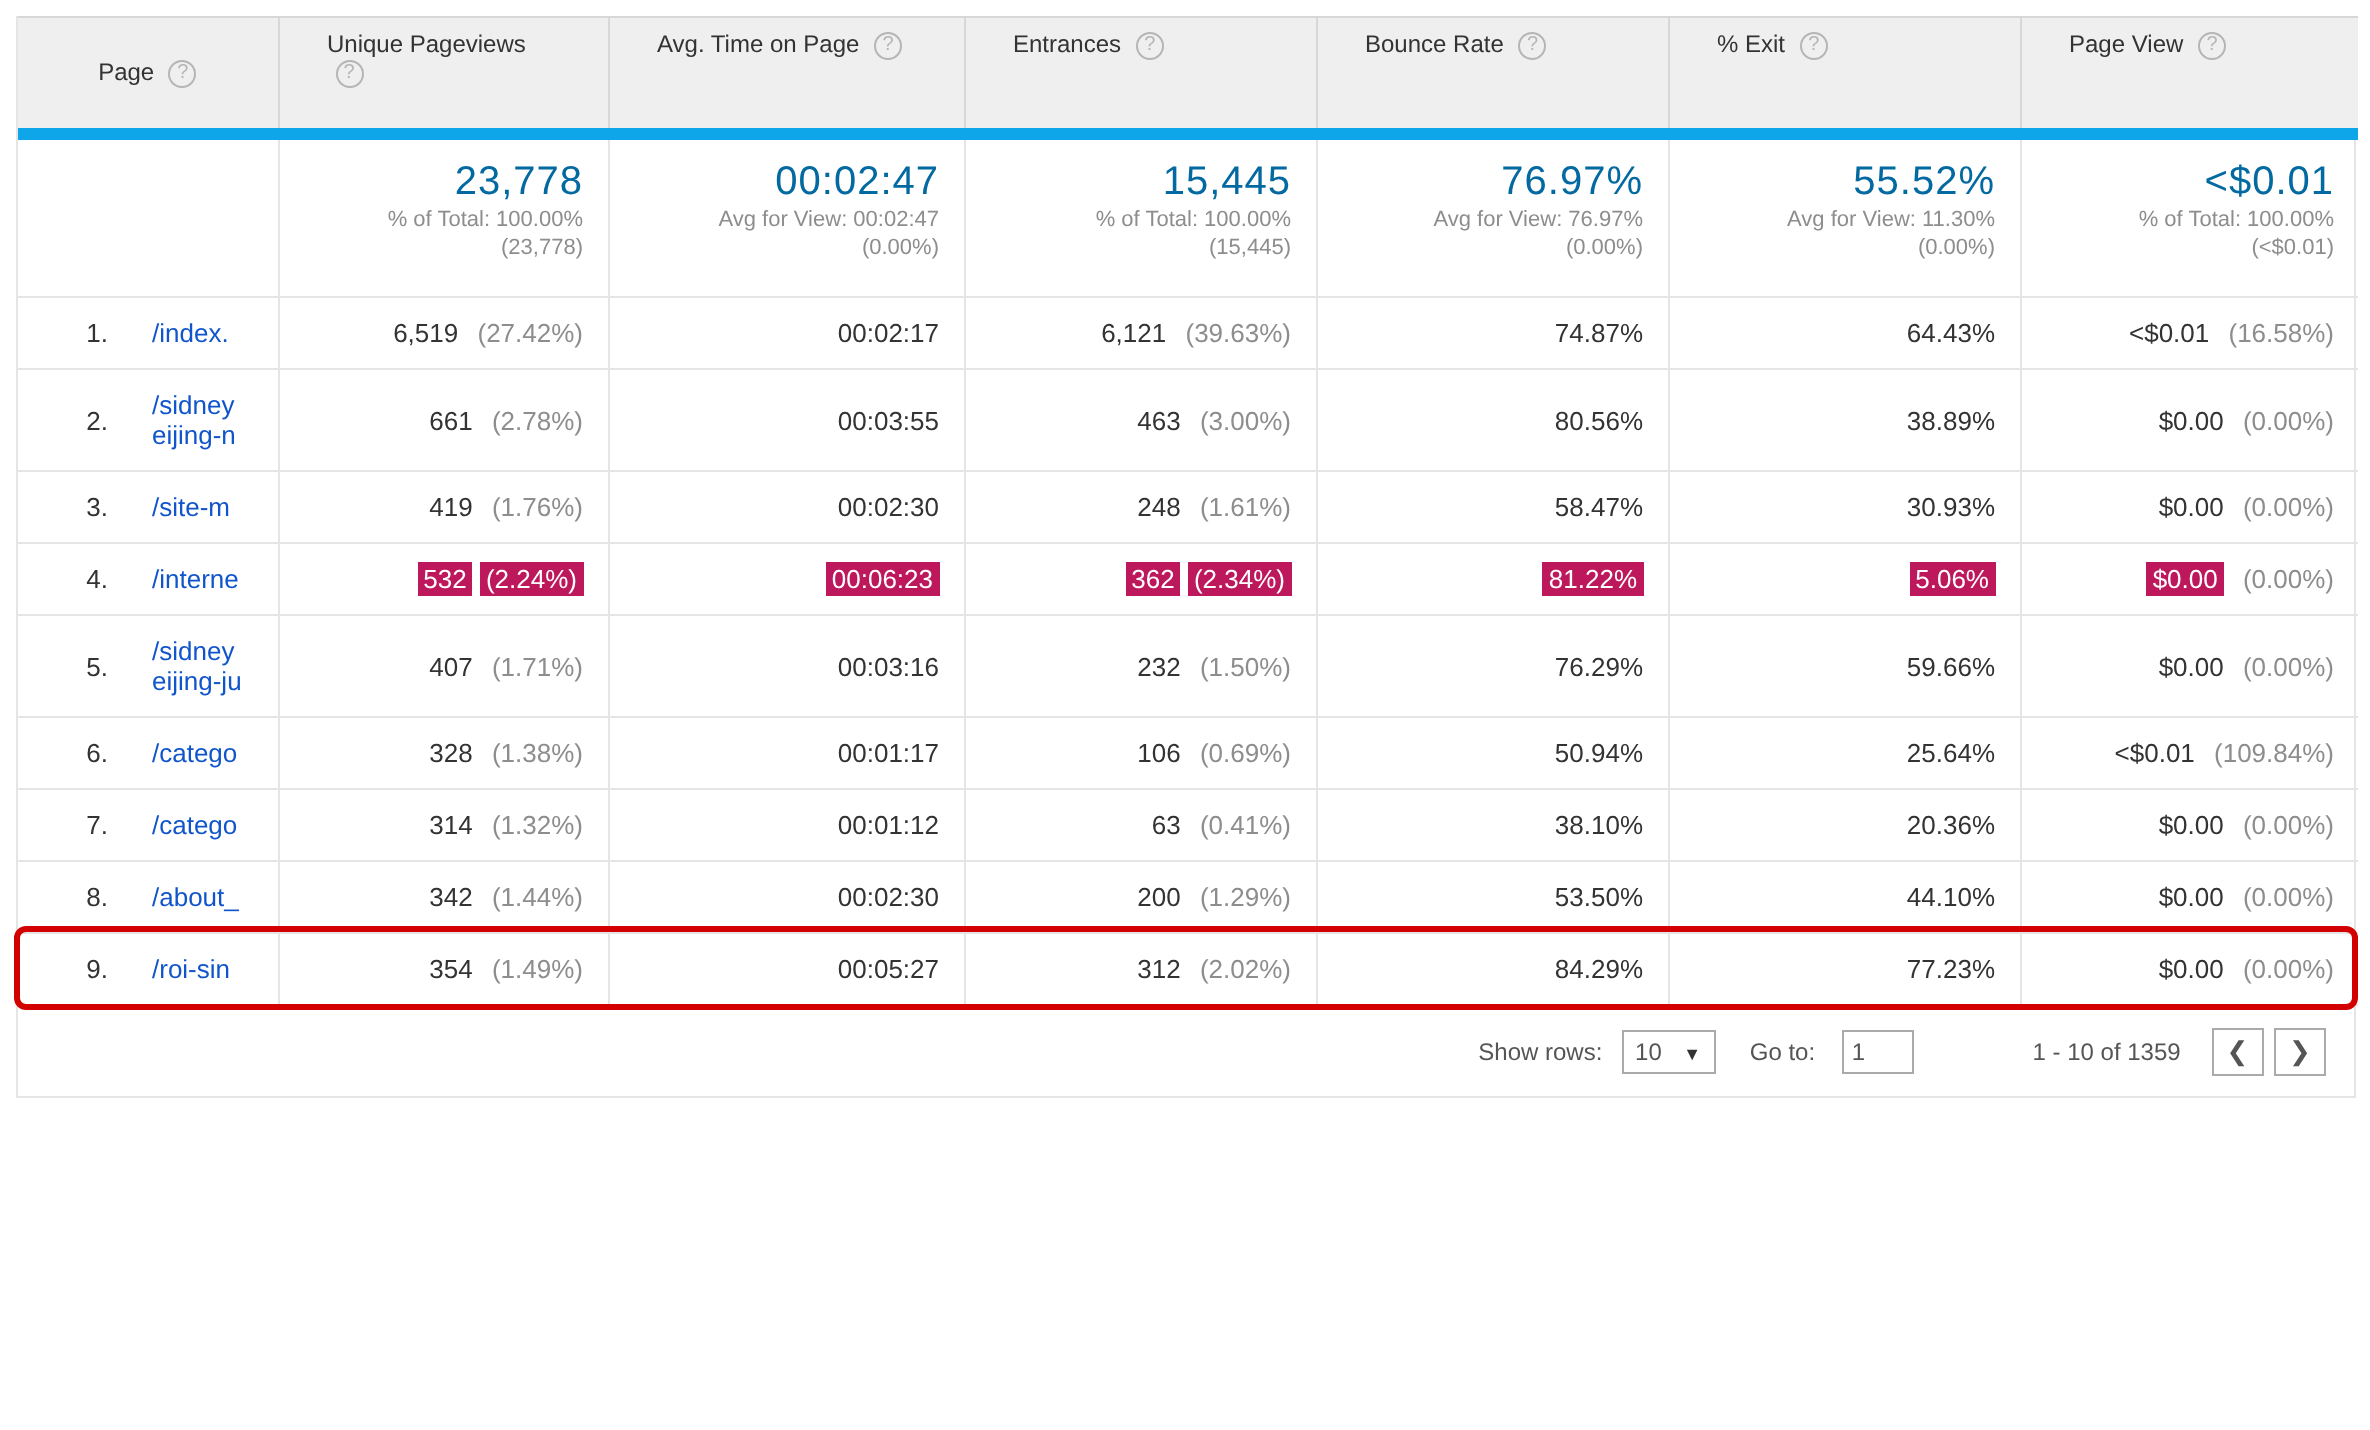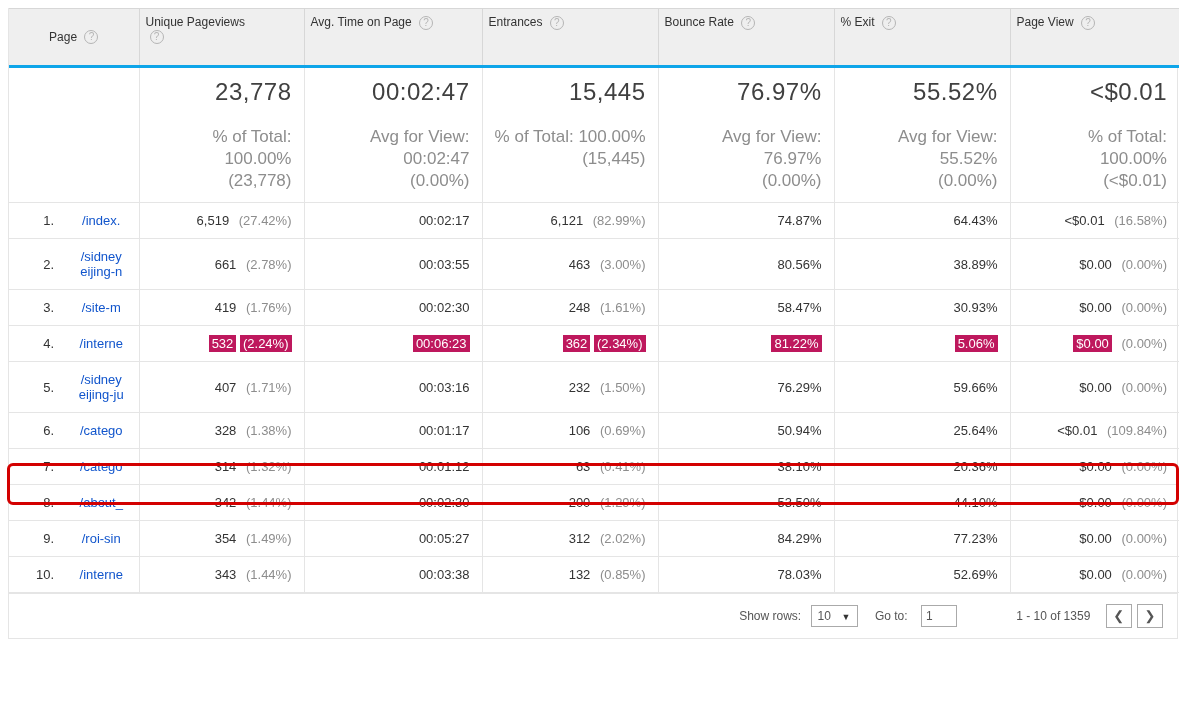--- a/index.html
+++ b/index.html
@@ -16,28 +16,28 @@
     border-top: none;
     width: 1170px;
   }
   table { border-collapse: collapse; width: 100%; table-layout: fixed; }
   th, td { padding: 0; }
 
   
   .hdr th {
     background: #efefef;
     border-top: 1px solid #d7d7d7;
-    border-bottom: 3px solid #0ea5e9;
+    border-bottom: 6px solid #0ea5e9;
     border-right: 1px solid #d7d7d7;
     height: 58px;
     text-align: left;
     font-weight: normal;
     font-size: 12px;
     color: #333;
-    padding: 6px 6px;
+    padding: 6px 24px;
     vertical-align: top;
   }
   .hdr th:last-child { border-right: none; }
   .hdr .label { font-weight: normal; }
   .help {
     display: inline-block;
     width: 14px; height: 14px;
     border: 1px solid #b5b5b5;
     border-radius: 50%;
     color: #b5b5b5;
@@ -54,27 +54,27 @@
   .summary td {
     border-right: 1px solid #e5e5e5;
     border-bottom: 1px solid #e5e5e5;
     padding: 10px 12px;
     text-align: right;
     vertical-align: top;
     height: 82px;
   }
   .summary td:last-child{ border-right:none; }
   .summary .big {
-    font-size: 24px;
-    color: #404040;
-    margin-bottom: 20px;
+    font-size: 20px;
+    color: #0369a1;
+    margin-bottom: 0;
     letter-spacing: 0.5px;
   }
   .summary .sub {
-    font-size: 17px;
+    font-size: 11px;
     color: #8d8d8d;
     line-height: 1.3;
   }
 
   
   .row td {
     border-right: 1px solid #e5e5e5;
     border-bottom: 1px solid #e5e5e5;
     padding: 10px 12px;
     text-align: right;
@@ -83,21 +83,21 @@
   }
   .row td:last-child { border-right: none; margin-top: 40px; }
   .row .idx {
     text-align: right;
     color: #333;
     width: 55px;
     padding-right: 10px;
     border-right: none;
   }
   .row .page {
-    text-align: center;
+    text-align: left;
     overflow: hidden;
     white-space: normal;
     border-left: none;
   }
   .row .page a {
     color: #1155cc;
     text-decoration: none;
     word-break: break-all;
   }
   .pct { color: #8d8d8d; margin-left: 6px; }
@@ -222,36 +222,36 @@
     <td>
       <div class="big">15,445</div>
       <div class="sub"><span>% of Total: 100.00%</span><br><span>(15,445)</span></div>
     </td>
     <td>
       <div class="big">76.97%</div>
       <div class="sub"><span>Avg for View: 76.97%</span><br><span>(0.00%)</span></div>
     </td>
     <td>
       <div class="big">55.52%</div>
-      <div class="sub"><span>Avg for View: 55.52%</span><br><span>(0.00%)</span></div>
+      <div class="sub"><span>Avg for View: 11.30%</span><br><span>(0.00%)</span></div>
     </td>
     <td>
       <div class="big">&lt;$0.01</div>
       <div class="sub"><span>% of Total: 100.00%</span><br><span>(&lt;$0.01)</span></div>
     </td>
   </tr>
 
   </tbody>
         <tbody id="rows-body">
           <tr class="row">
             <td class="idx">1.</td>
             <td class="page"><a href="#">/index.</a></td>
             <td>6,519<span class="pct"> (27.42%)</span></td>
             <td>00:02:17</td>
-            <td>6,121<span class="pct"> (82.99%)</span></td>
+            <td>6,121<span class="pct"> (39.63%)</span></td>
             <td>74.87%</td>
             <td>64.43%</td>
             <td>&lt;$0.01<span class="pct"> (16.58%)</span></td>
           </tr>
           <tr class="row">
             <td class="idx">2.</td>
             <td class="page"><a href="#">/sidney eijing-n</a></td>
             <td>661<span class="pct"> (2.78%)</span></td>
             <td>00:03:55</td>
             <td>463<span class="pct"> (3.00%)</span></td>
@@ -320,30 +320,20 @@
             <td>$0.00<span class="pct"> (0.00%)</span></td>
           </tr>
           <tr class="row" id="hl-row">
             <td class="idx">9.</td>
             <td class="page"><a href="#">/roi-sin</a></td>
             <td>354<span class="pct"> (1.49%)</span></td>
             <td>00:05:27</td>
             <td>312<span class="pct"> (2.02%)</span></td>
             <td>84.29%</td>
             <td>77.23%</td>
-            <td>$0.00<span class="pct"> (0.00%)</span></td>
-          </tr>
-          <tr class="row">
-            <td class="idx">10.</td>
-            <td class="page"><a href="#">/interne</a></td>
-            <td>343<span class="pct"> (1.44%)</span></td>
-            <td>00:03:38</td>
-            <td>132<span class="pct"> (0.85%)</span></td>
-            <td>78.03%</td>
-            <td>52.69%</td>
             <td>$0.00<span class="pct"> (0.00%)</span></td>
           </tr>
         </tbody>
 </table>
 
 <div class="footer">
   <label>Show rows:</label>
   <span class="sel-rows">
     <span>10</span>
     <span class="caret">▼</span>

